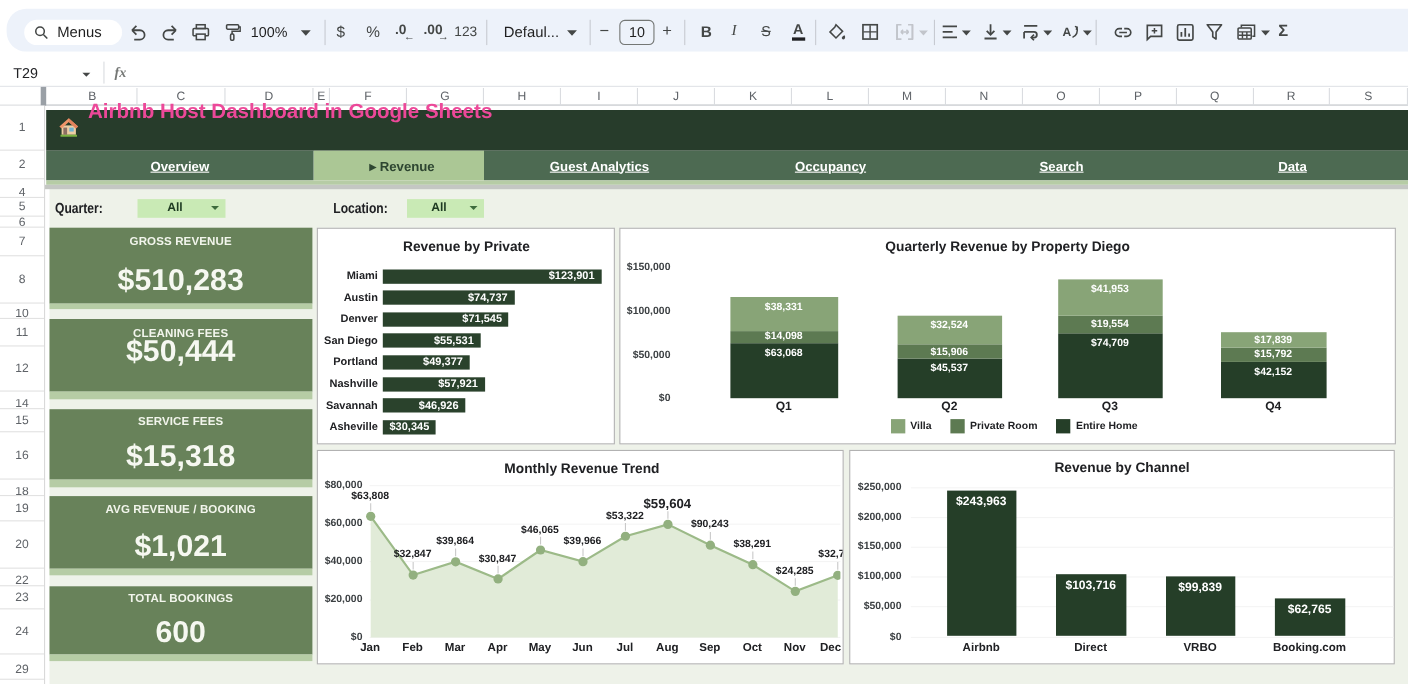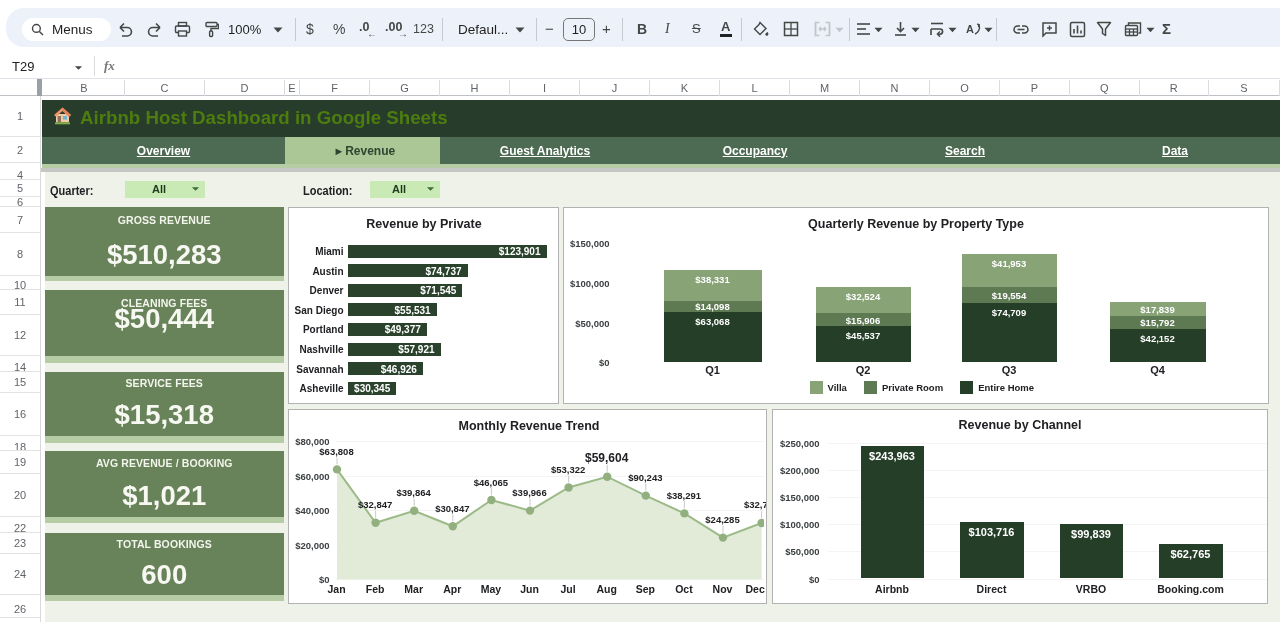--- a/index.html
+++ b/index.html
@@ -236,21 +236,21 @@
 
   <div class="abs" style="left:42px; top:100px; width:1238px; height:37px; background:#273c2b;"></div>
   <svg class="abs" style="left:53px; top:106px;" width="19" height="19" viewBox="0 0 19 19">
     <rect x="3" y="8" width="13" height="8.5" fill="#edcda4"></rect>
     <rect x="4.6" y="10" width="3.4" height="6.5" fill="#8d6e63"></rect>
     <rect x="10" y="10" width="4" height="3.6" fill="#6fb3d2"></rect>
     <path d="M1 9 L9.5 1.5 L18 9 L16 10.8 L9.5 5 L3 10.8 Z" fill="#ef9469"></path>
     <path d="M9.5 1.5 L18 9 L16 10.8 L9.5 5 Z" fill="#e3825c"></path>
     <rect x="2" y="16.5" width="15" height="1.8" fill="#7cb342"></rect>
   </svg>
-  <div class="abs" style="left:80px; top:107px; font-size:18.7px; font-weight:bold; color:#4d7c0f;">Airbnb Host Dashboard in Google Sheets</div>
+  <div class="abs" style="left:80px; top:90px; font-size:18.7px; font-weight:bold; color:#ec4899;">Airbnb Host Dashboard in Google Sheets</div>
 
   <div class="tab" style="left:285px; width:155px; background:#abc795; color:#2e4631; padding-left:6px;">▸&nbsp;Revenue</div>
   <div class="tab" style="left:42px;  width:243px;">
       <span>Overview</span>
     </div>
   <div class="tab" style="left:440px; width:210px;">
       <span>Guest Analytics</span>
     </div>
   <div class="tab" style="left:650px; width:210px;">
       <span>Occupancy</span>
@@ -367,21 +367,21 @@
         <div class="seglab" style="left:1158px; top:322.9616px;">$15,792</div>
         <div class="seglab" style="left:1158px; top:309.50919999999996px;">$17,839</div>
         <div class="xlab" style="left:1158px; top:370px; font-size:11px;">Q4</div>
         <div class="abs" style="left:810px; top:381px; width:280px; display:flex; gap:17px; align-items:center; font-size:9.5px; font-weight:bold; color:#202124;">
   <span style="display:flex;align-items:center;gap:5px;"><span style="width:13px;height:13px;background:#88a477;display:inline-block;"></span>Villa</span>
   <span style="display:flex;align-items:center;gap:5px;"><span style="width:13px;height:13px;background:#5d7a52;display:inline-block;"></span>Private Room</span>
   <span style="display:flex;align-items:center;gap:5px;"><span style="width:13px;height:13px;background:#253e28;display:inline-block;"></span>Entire Home</span>
 </div>
       </div>
     </div>
-  <div class="ctitle" style="left:916px; top:217px;">Quarterly Revenue by Property Type</div>
+  <div class="ctitle" style="left:916px; top:217px;">Quarterly Revenue by Property Diego</div>
 
   <div class="chart" style="left:288px; top:409px; width:479px; height:195px;">
       <div id="chart3" style="position:absolute; left:-289.5px; top:-410.5px; width:1280px; height:622px;">
         <div class="gline" style="left:336px; top:441.5px; width:428px;"></div>
         <div class="ylab" style="left:270px; top:441.5px; width:60px;">$80,000</div>
         <div class="gline" style="left:336px; top:476px; width:428px;"></div>
         <div class="ylab" style="left:270px; top:476px; width:60px;">$60,000</div>
         <div class="gline" style="left:336px; top:510.5px; width:428px;"></div>
         <div class="ylab" style="left:270px; top:510.5px; width:60px;">$40,000</div>
         <div class="gline" style="left:336px; top:545px; width:428px;"></div>
@@ -488,18 +488,18 @@
       <div class="glabel" style="top:315px; height:41px; border-bottom:1px solid #e2e2e2;">12</div>
       <div class="glabel" style="top:363px; height:9px; border-bottom:1px solid #e2e2e2;">14</div>
       <div class="glabel" style="top:372px; height:21px; border-bottom:1px solid #e2e2e2;">15</div>
       <div class="glabel" style="top:393px; height:43px; border-bottom:1px solid #e2e2e2;">16</div>
       <div class="glabel" style="top:443px; height:8px; border-bottom:1px solid #e2e2e2;">18</div>
       <div class="glabel" style="top:451px; height:23px; border-bottom:1px solid #e2e2e2;">19</div>
       <div class="glabel" style="top:474px; height:43px; border-bottom:1px solid #e2e2e2;">20</div>
       <div class="glabel" style="top:523px; height:10px; border-bottom:1px solid #e2e2e2;">22</div>
       <div class="glabel" style="top:533px; height:21px; border-bottom:1px solid #e2e2e2;">23</div>
       <div class="glabel" style="top:554px; height:41px; border-bottom:1px solid #e2e2e2;">24</div>
-      <div class="glabel" style="top:601px; height:17px; border-bottom:1px solid #e2e2e2;">26</div>
+      <div class="glabel" style="top:601px; height:17px; border-bottom:1px solid #e2e2e2;">29</div>
     </div>
 
   <div class="abs" style="left:40px; top:96px; width:1px; height:526px; background:#d9d9d9;"></div>
 
 </div>
 
 </body></html>

